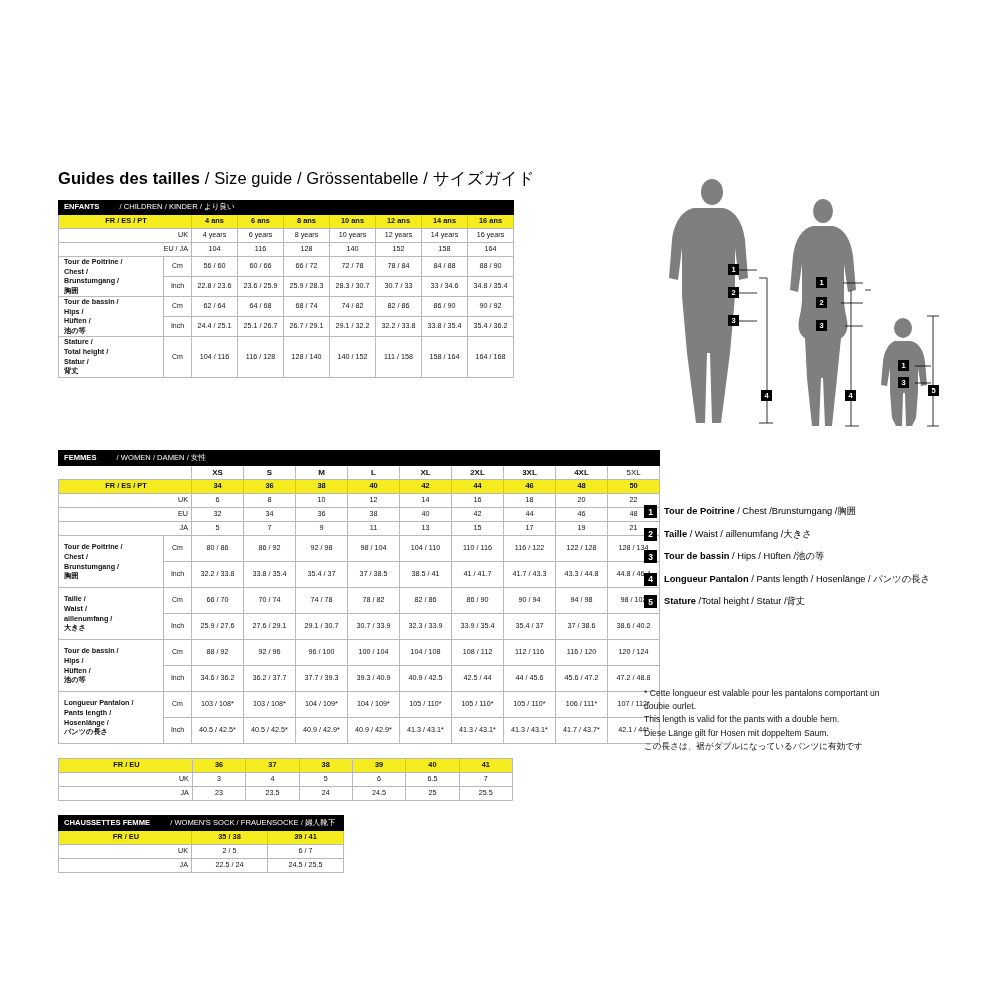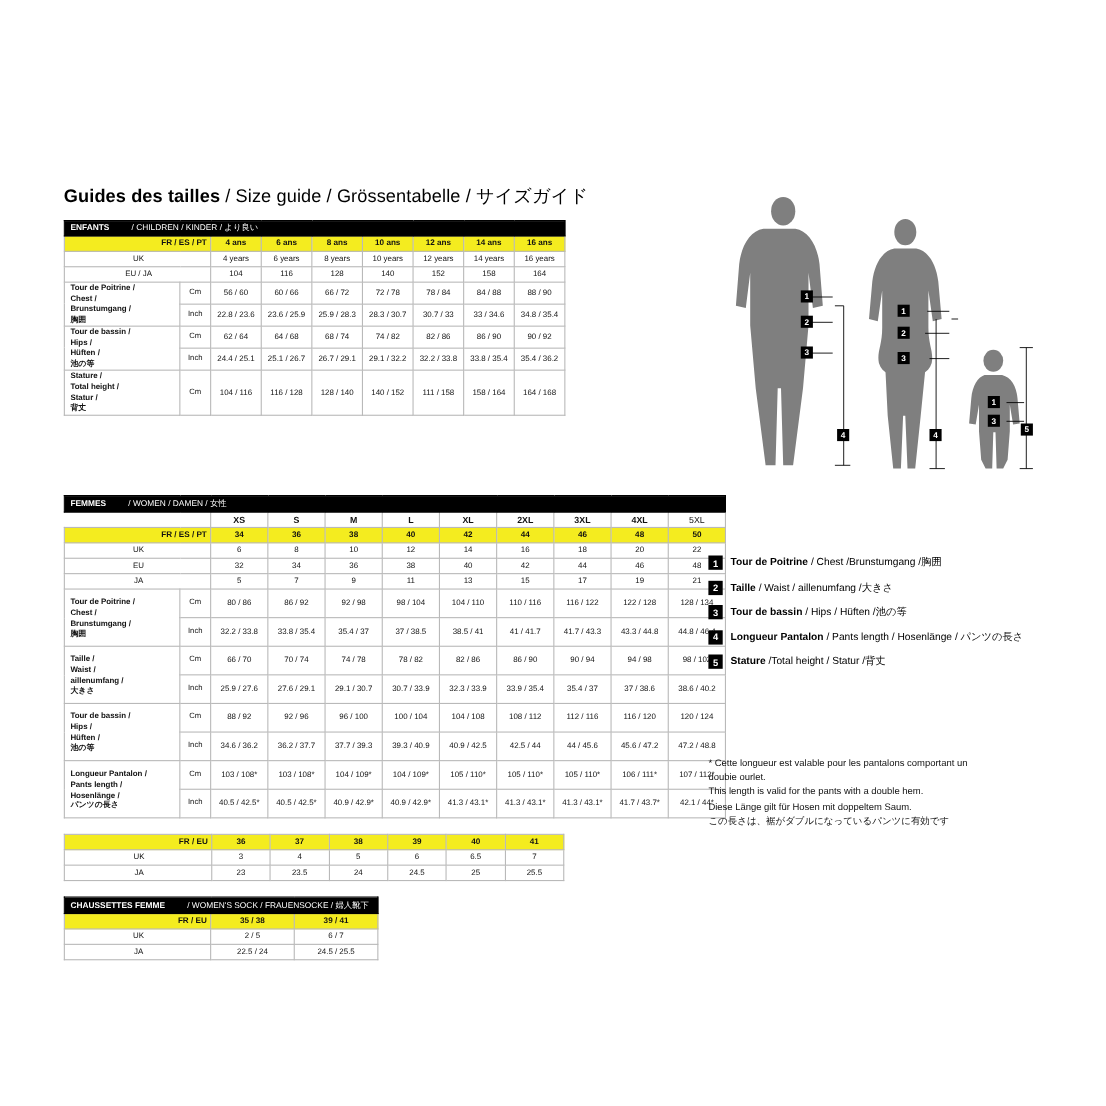--- a/index.html
+++ b/index.html
@@ -35,22 +35,22 @@
     background:#fff;
     height:13px;
   }
   .banner td{
     background:#000;color:#fff;text-align:left;
     font-size:7.6px;font-weight:bold;border:1px solid #000;
     padding-left:5px;height:14px;
   }
   .banner td .light{font-weight:normal;padding-left:18px;}
   .yellow td{background:#f4ec1f;font-weight:bold;font-size:7.4px;}
-  .yellow td.lbl{text-align:right;padding-left:5px;}
-  td.lbl{text-align:center;padding-left:5px;}
+  .yellow td.lbl{text-align:center;padding-left:5px;}
+  td.lbl{text-align:right;padding-left:5px;}
   td.unit{font-size:7px;}
   .rowlabel{text-align:left;padding-left:5px;font-weight:bold;font-size:7.2px;line-height:1.35;}
 
   
   #tbl-children{position:absolute;left:58px;top:200px;width:455px;}
   #tbl-children td{height:13px;}
   #tbl-children tr.tall td{height:15px;}
 
   
   #tbl-women{position:absolute;left:58px;top:435px;width:598px;margin-top:15px;}

